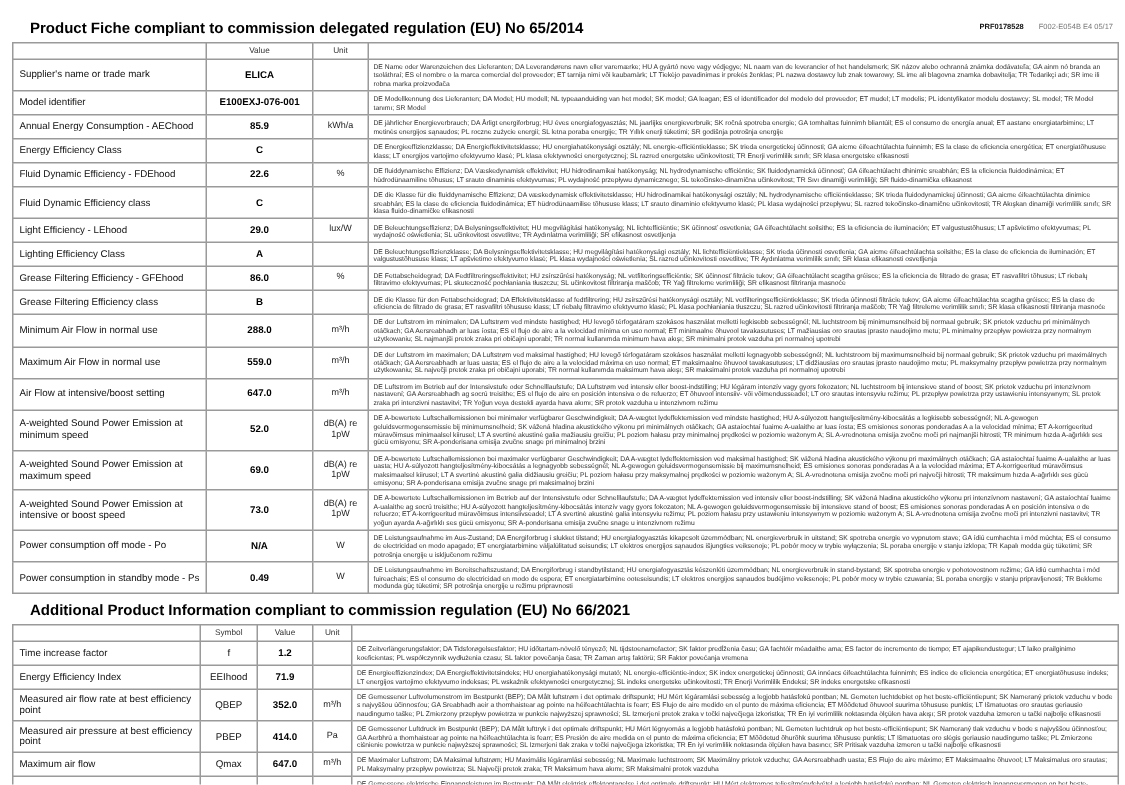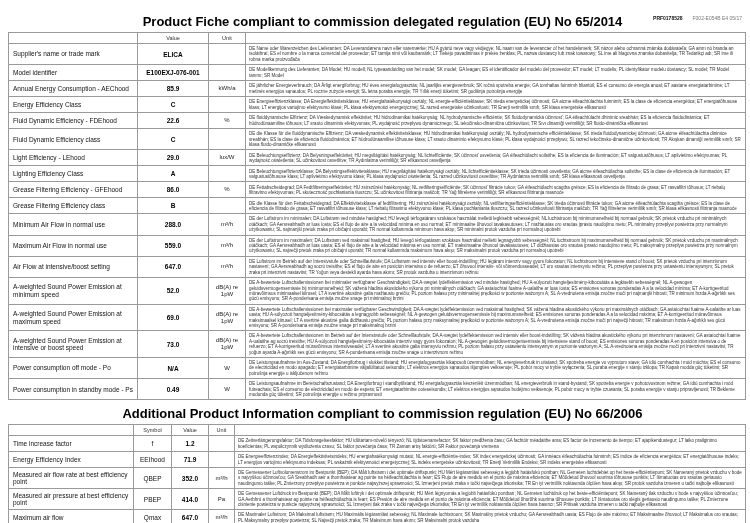--- a/index.html
+++ b/index.html
@@ -5,21 +5,21 @@
   html,body{margin:0;padding:0;}
   body{
     width:750px;height:523px;background:#ffffff;overflow:hidden;
     font-family:"Liberation Sans", sans-serif;color:#000;
     -webkit-font-smoothing:antialiased;
   }
   .page{position:relative;padding:14px 5px 0 8px;box-sizing:border-box;}
   .doc-codes{position:absolute;top:15px;right:8px;font-size:5px;line-height:6px;white-space:nowrap;}
   .ref-code{font-weight:bold;color:#111;margin-right:10px;}
   .rev-code{color:#777;}
-  .doc-title{font-size:13px;font-weight:bold;margin:0 0 3px 12px;letter-spacing:0;text-align:center;}
+  .doc-title{font-size:10px;font-weight:bold;margin:0 0 3px 12px;letter-spacing:0;}
   .doc-title.second{margin-top:6px;}
   table.fiche{border-collapse:collapse;width:737px;table-layout:fixed;}
   table.fiche td{border:1px solid #9a9a9a;vertical-align:middle;overflow:hidden;box-sizing:border-box;}
   
   td.ghost{border:none;}
   td.head{font-size:5.5px;color:#333;text-align:center;height:11px;padding:0;}
   
   td.c-label{font-size:6.5px;line-height:7.5px;padding:2px 3px 2px 4px;color:#111;}
   td.c-symbol{font-size:6.5px;text-align:center;color:#111;padding:1px;}
   td.c-value{font-size:6.5px;font-weight:bold;text-align:center;color:#000;padding:1px;}
@@ -159,21 +159,21 @@
         </tr>
         <tr>
           <td class="c-label">Power consumption in standby mode - Ps</td>
           <td class="c-value">0.49</td>
           <td class="c-unit">W</td>
           <td class="c-desc">DE Leistungsaufnahme im Bereitschaftszustand; DA Energiforbrug i standbytilstand; HU energiafogyasztás készenléti üzemmódban; NL energieverbruik in stand-bystand; SK spotreba energie v pohotovostnom režime; GA ídiú cumhachta i mód fuireachais; ES el consumo de electricidad en modo de espera; ET energiatarbimine ooteseisundis; LT elektros energijos sąnaudos budėjimo veiksenoje; PL pobór mocy w trybie czuwania; SL poraba energije v stanju pripravljenosti; TR Bekleme modunda güç tüketimi; SR potrošnja energije u režimu pripravnosti</td>
         </tr>
       </tbody>
   </table>
 
-  <div class="doc-title second">Additional Product Information compliant to commission regulation (EU) No 66/2006</div>
+  <div class="doc-title second">Additional Product Information compliant to commission regulation (EU) No 66/2021</div>
 
   <table class="fiche t66">
     <colgroup>
       <col style="width:125px">
         <col style="width:38px">
         <col style="width:37px">
         <col style="width:26px">
         <col style="width:511px">
     </colgroup>
     <thead>

